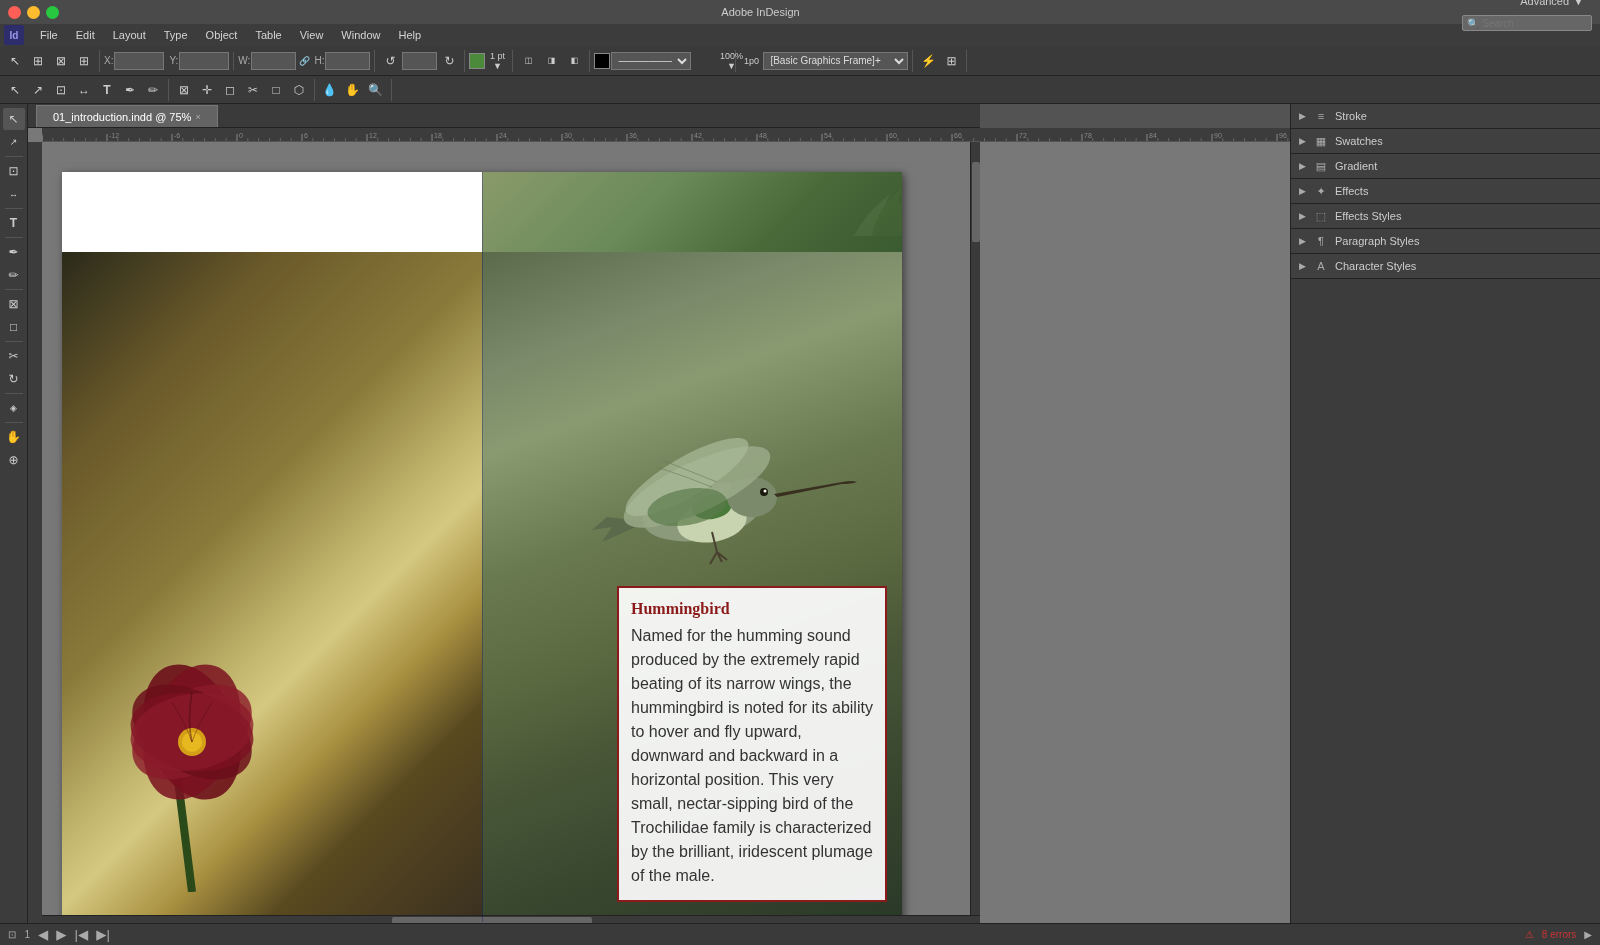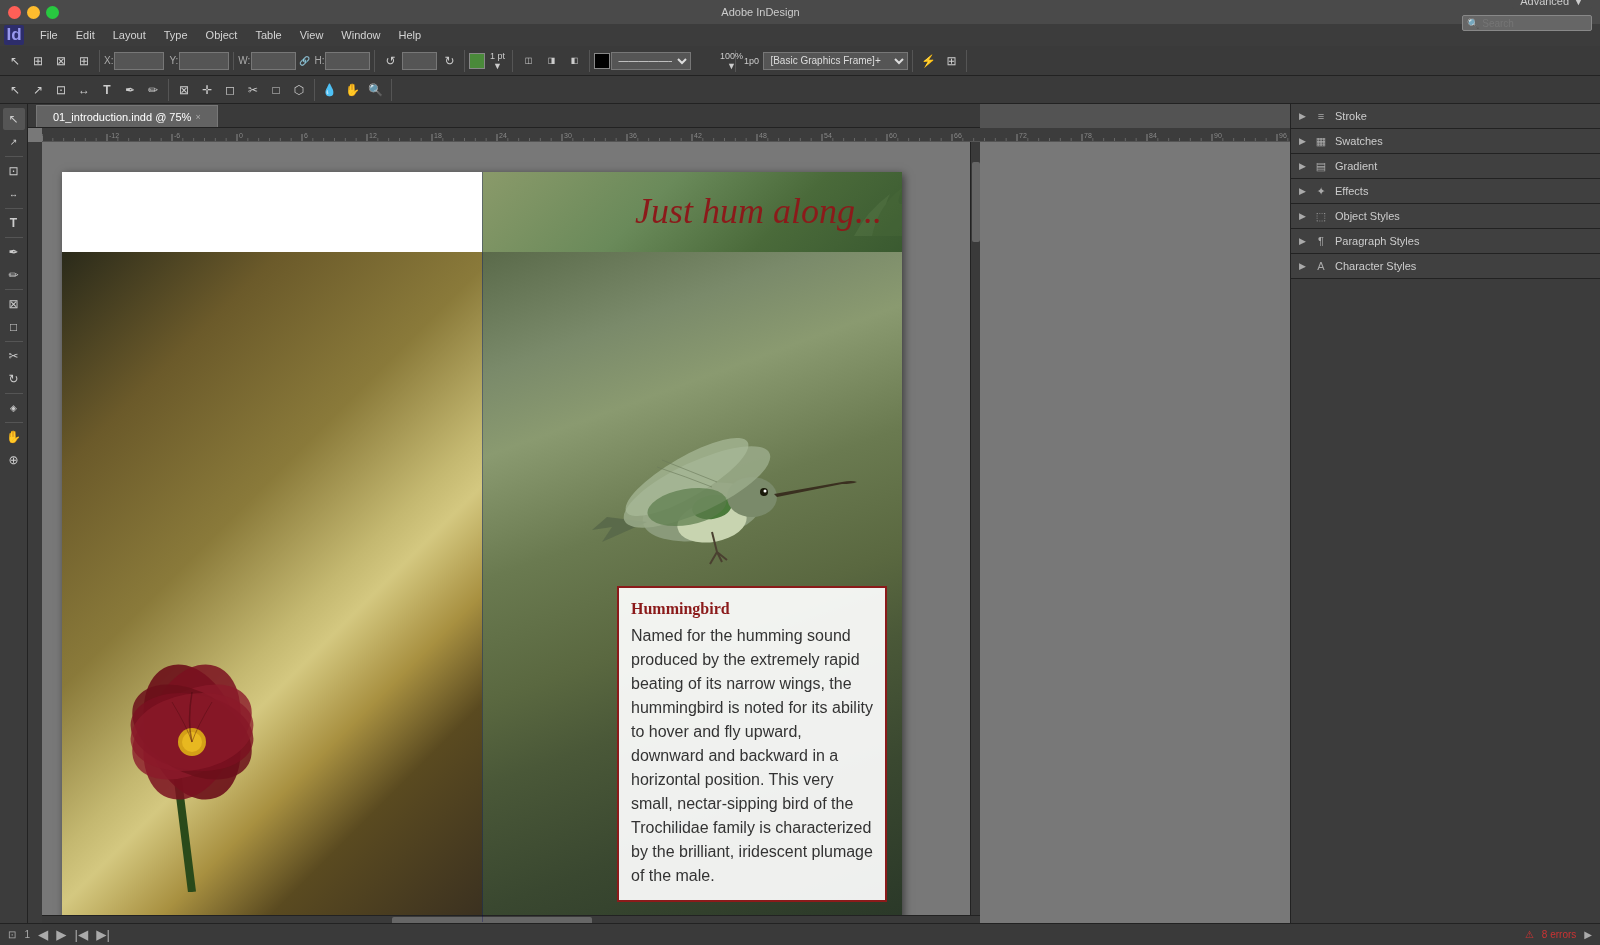--- a/index.html
+++ b/index.html
@@ -23,21 +23,21 @@
       width: 100%; height: 22px; background: #3c3c3c;
       display: flex; align-items: center; padding: 0 4px;
       color: #d4d4d4; font-size: 11px; gap: 2px;
     }
     .menu-item {
       padding: 2px 8px; cursor: pointer; border-radius: 2px;
     }
     #app-logo {
       width: 20px; height: 20px; background: #2d2d6b;
       display: flex; align-items: center; justify-content: center;
-      color: #9999ee; font-weight: bold; font-size: 17px;
+      color: #9999ee; font-weight: bold; font-size: 10px;
       margin-right: 6px; border-radius: 2px;
     }
     #advanced-btn {
       margin-left: auto; background: #4a4a4a; color: #ccc;
       padding: 2px 8px; border-radius: 2px; cursor: pointer;
       display: flex; align-items: center; gap: 4px;
     }
     #search-box {
       width: 130px; height: 16px; background: #666; border: 1px solid #888;
       color: #ccc; padding: 0 4px; font-size: 10px; border-radius: 2px;
@@ -601,21 +601,20 @@
           </div>
 
           <div id="page-right">
 
             <div class="page-right-top">
 
               <svg class="grass-deco" width="200" height="80" viewBox="0 0 200 80" style="position:absolute;right:0;top:0;opacity:0.4;">
                 <path d="M120 80 Q140 40 180 10 Q160 50 200 30 Q170 60 200 80Z" fill="#5a7a4a"></path>
                 <path d="M150 80 Q160 30 200 0 Q185 40 210 20 Q190 55 220 80Z" fill="#4a6a3a"></path>
               </svg>
-              <div class="page-title-text">Just hum along...</div>
             </div>
 
             <div class="page-right-img">
 
               <svg style="position:absolute;top:60px;right:10px;" width="380" height="380" viewBox="0 0 380 380">
 
                 <ellipse cx="190" cy="200" rx="60" ry="28" fill="#8a9a7a" transform="rotate(-10 190 200)"></ellipse>
 
                 <ellipse cx="200" cy="210" rx="35" ry="20" fill="#c8d4b0" transform="rotate(-10 200 210)"></ellipse>
 
@@ -691,21 +690,21 @@
         <span class="panel-arrow">▶</span>
         <span class="panel-icon">✦</span>
         <span>Effects</span>
       </div>
     </div>
 
     <div class="panel-section">
       <div class="panel-header">
         <span class="panel-arrow">▶</span>
         <span class="panel-icon">⬚</span>
-        <span>Object Styles</span>
+        <span>Effects Styles</span>
       </div>
     </div>
 
     <div class="panel-section">
       <div class="panel-header">
         <span class="panel-arrow">▶</span>
         <span class="panel-icon">¶</span>
         <span>Paragraph Styles</span>
       </div>
     </div>

